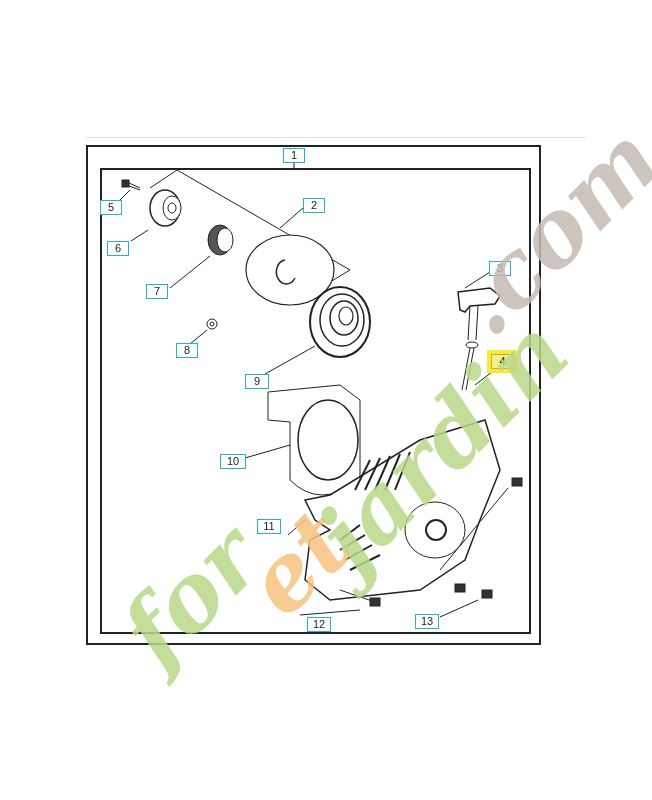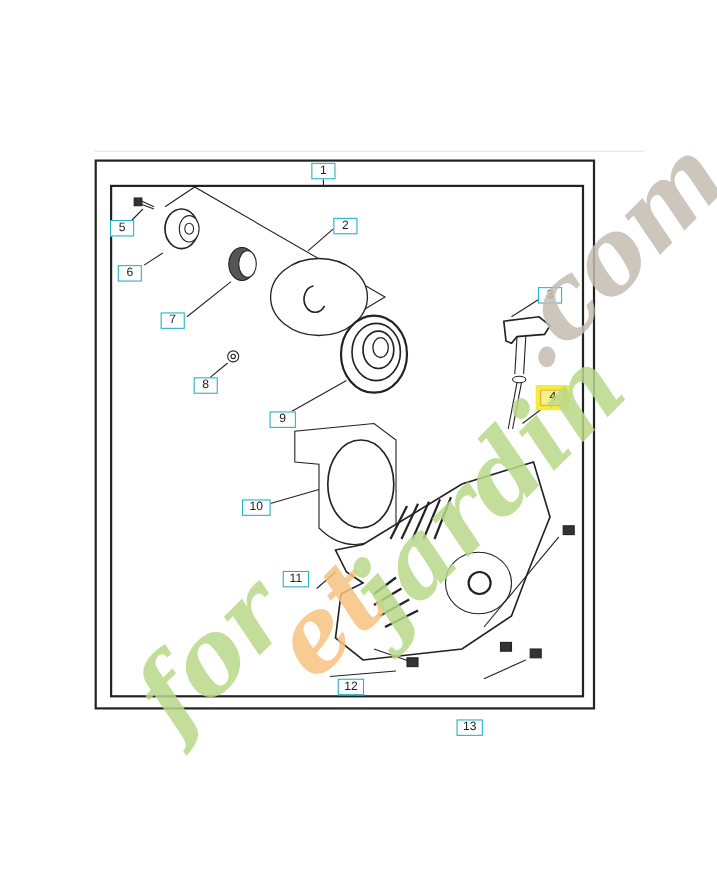--- a/index.html
+++ b/index.html
@@ -102,21 +102,21 @@
   <div class="callout" style="left:489px;top:261px;width:20px;">3</div>
   <div class="callout highlight" style="left:491px;top:354px;width:21px;">4</div>
   <div class="callout" style="left:100px;top:200px;width:20px;">5</div>
   <div class="callout" style="left:107px;top:241px;width:20px;">6</div>
   <div class="callout" style="left:146px;top:284px;width:20px;">7</div>
   <div class="callout" style="left:176px;top:343px;width:20px;">8</div>
   <div class="callout" style="left:245px;top:374px;width:22px;">9</div>
   <div class="callout" style="left:220px;top:454px;width:24px;">10</div>
   <div class="callout" style="left:257px;top:519px;width:22px;">11</div>
   <div class="callout" style="left:269px;top:617px;width:22px;margin-left:38px;">12</div>
-  <div class="callout" style="left:415px;top:614px;width:22px;margin-top:40px;">13</div>
+  <div class="callout" style="left:415px;top:614px;width:22px;">13</div>
 
   <div>
     <span class="wm" style="left:100px;top:610px;font-size:92px;color:#b9d98a;opacity:0.85;transform:rotate(-45deg);transform-origin:left top;">for</span>
     <span class="wm" style="left:225px;top:560px;font-size:92px;color:#f7c27f;opacity:0.85;transform:rotate(-45deg);transform-origin:left top;">et</span>
     <span class="wm" style="left:295px;top:515px;font-size:92px;color:#b9d98a;opacity:0.85;transform:rotate(-45deg);transform-origin:left top;">jardin</span>
     <span class="wm" style="left:430px;top:280px;font-size:92px;color:#c5bcb2;opacity:0.85;transform:rotate(-45deg);transform-origin:left top;">.com</span>
   </div>
 </div>
 
 </body></html>

